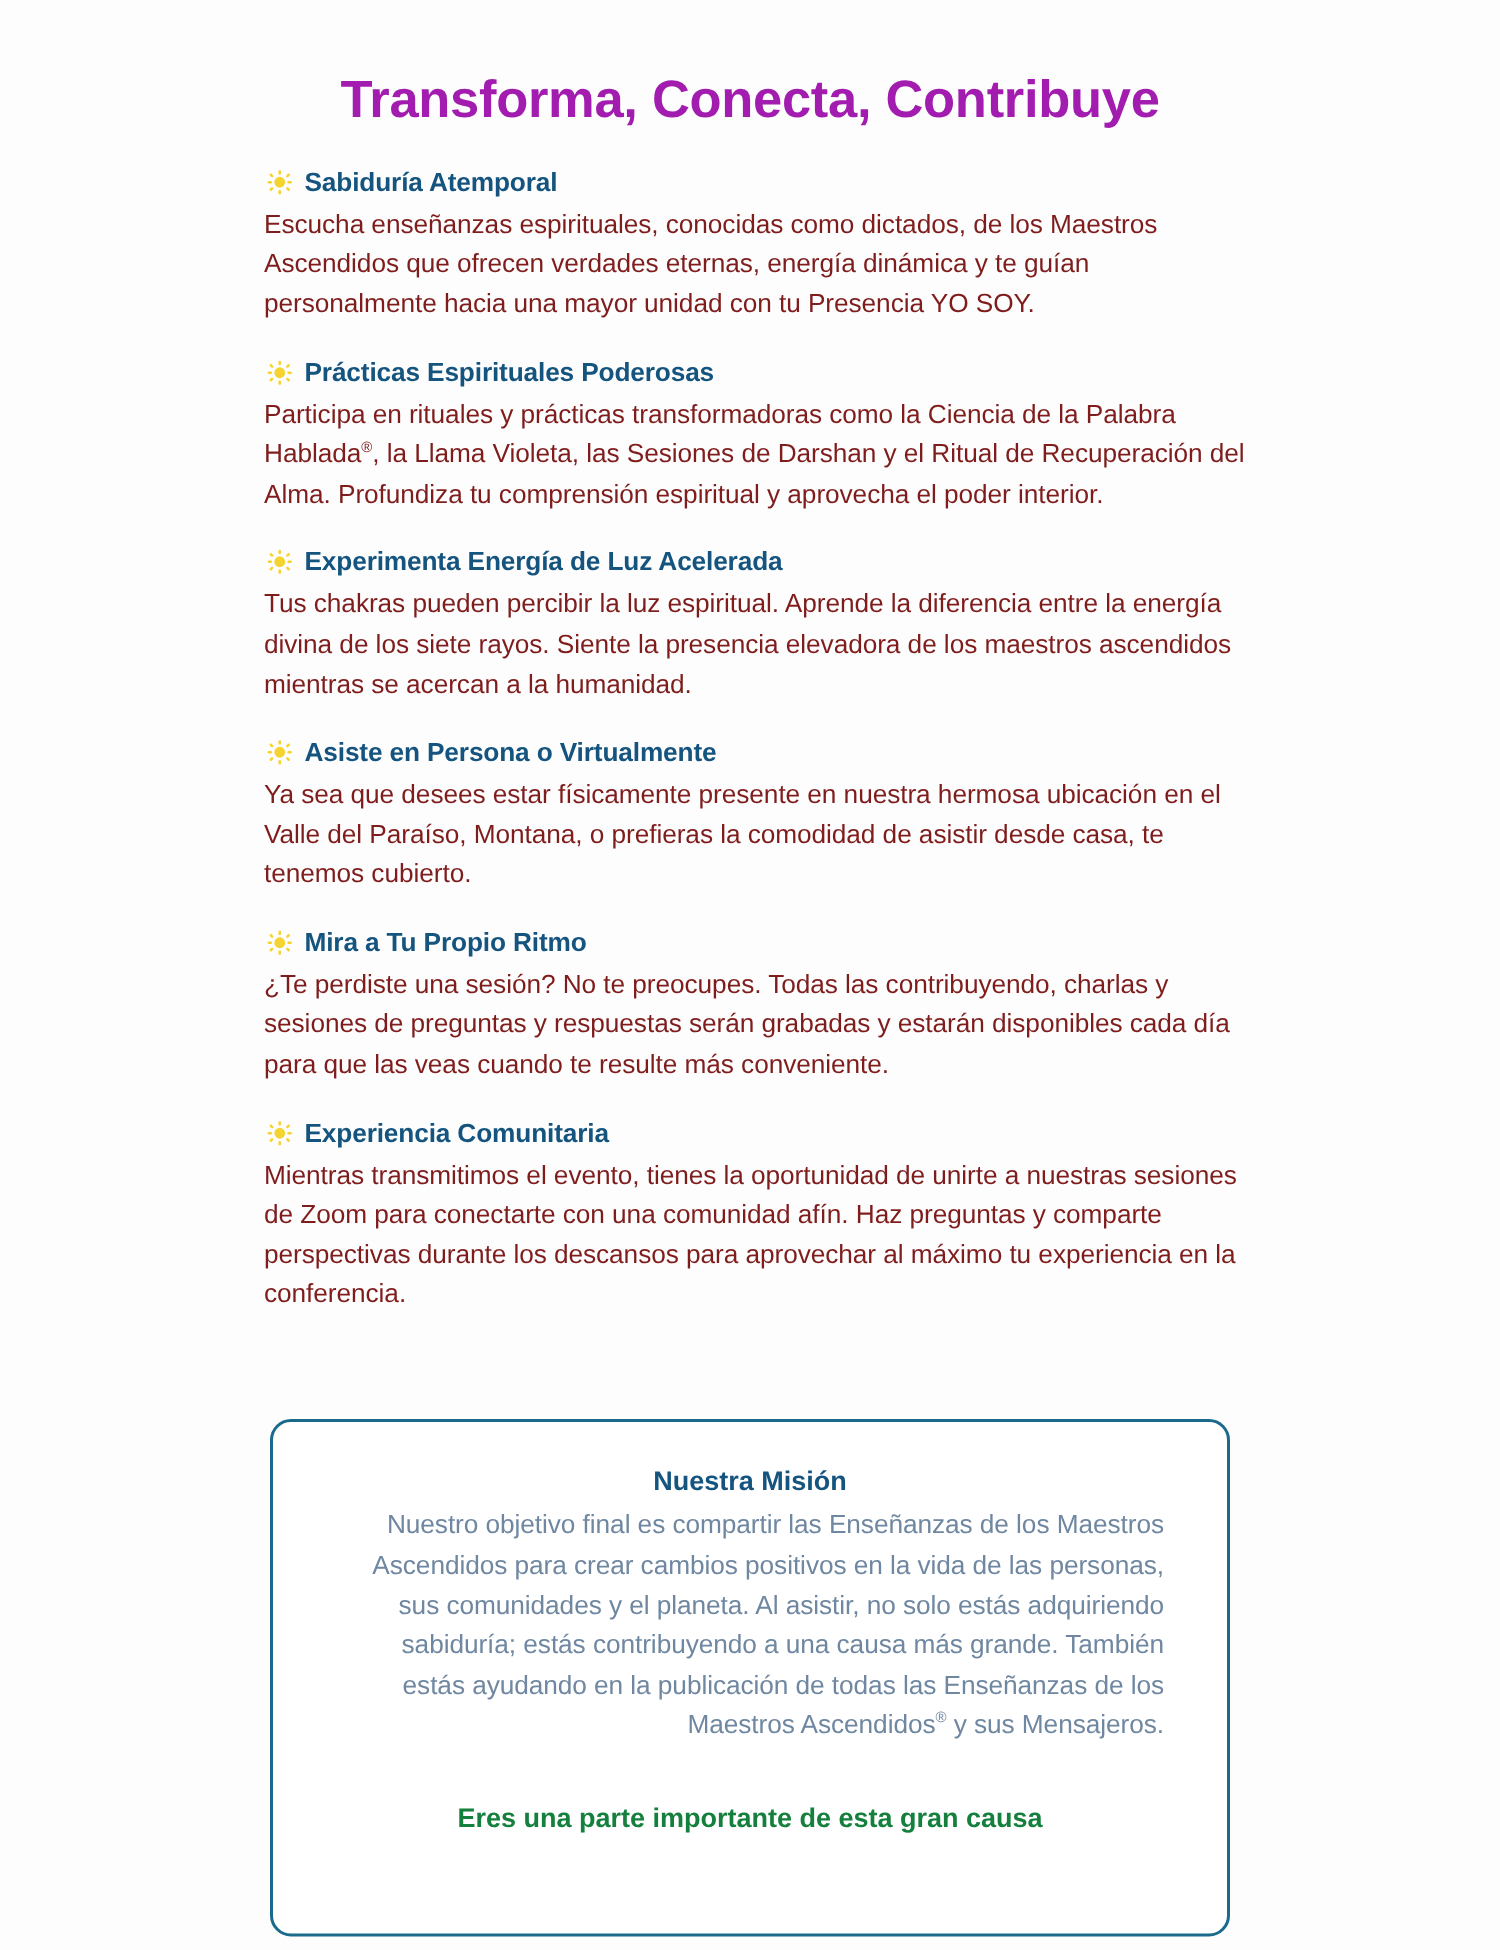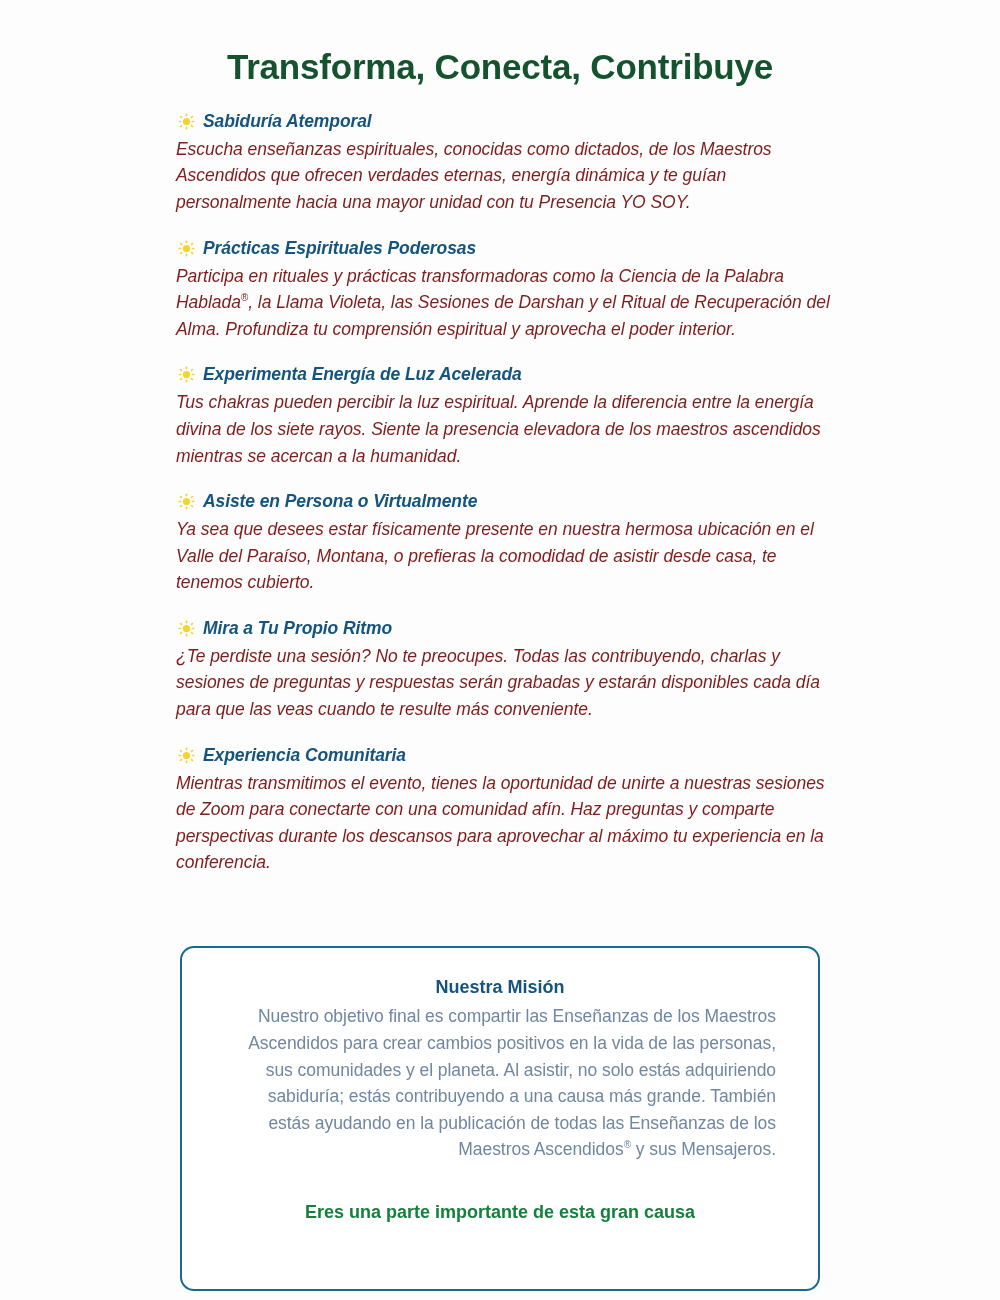--- a/index.html
+++ b/index.html
@@ -29,37 +29,36 @@
   }
   .eyebrow {
     color: #18a0b8;
     font-size: 21px;
     font-weight: 400;
     letter-spacing: 0.6px;
     line-height: 1.2;
     margin: 0;
   }
   .headline {
-    color: #14532d;
+    color: #a21caf;
     font-size: 35px;
     font-weight: 600;
     letter-spacing: -0.2px;
     line-height: 1.25;
     margin: 14px 0 0 0;
     text-align: center;
   }
 
   
   .features {
     margin: 22px 0 0 0;
     padding: 0;
     list-style: none;
     width: 660px;
     margin-left: 176px;
-    font-style: italic;
   }
   .feature {
     margin-bottom: 22px;
   }
   .feature:last-child {
     margin-bottom: 0;
   }
   .feature-head {
     display: flex;
     align-items: center;

